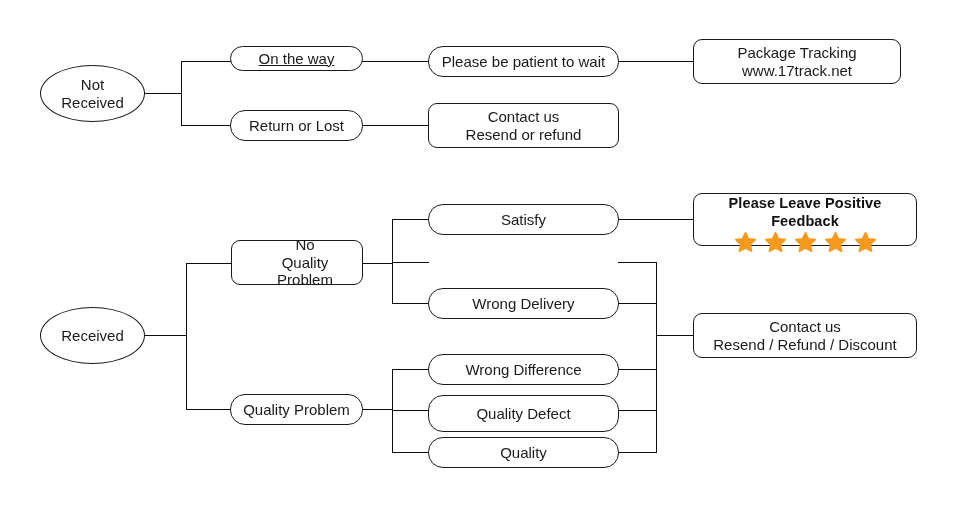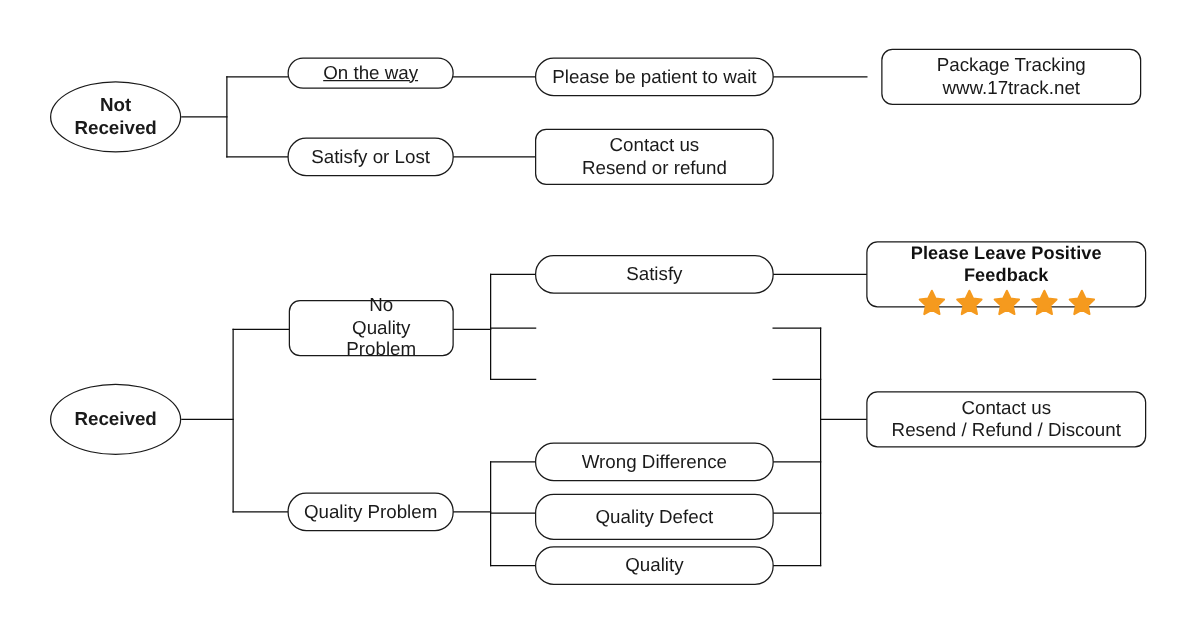--- a/index.html
+++ b/index.html
@@ -28,21 +28,21 @@
     align-items: center;
     justify-content: center;
     text-align: center;
     line-height: 1.18;
     font-size: 15px;
     color: #1a1a1a;
     z-index: 3;
   }
   .node.rounded { border-radius: 9px; }
   .node.pill    { border-radius: 15px; }
-  .node.ellipse { border-radius: 50%; font-weight: bold; }
+  .node.ellipse { border-radius: 50%; }
   .node .txt { white-space: pre-line; display: block; padding: 0 6px; }
 
   
   .line {
     position: absolute;
     background: #0d0d0d;
     z-index: 1;
   }
   .line.h { height: 1.4px; }
   .line.v { width: 1.4px; }
@@ -94,33 +94,33 @@
   <div class="node ellipse" style="left:40px; top:65px; width:105px; height:57px;">
     <span class="txt">Not
 Received</span>
   </div>
 
   <div class="node pill" style="left:230px; top:46px; width:133px; height:25px;text-decoration:underline;">
     <span class="txt">On the way</span>
   </div>
 
   <div class="node pill" style="left:230px; top:110px; width:133px; height:31px;">
-    <span class="txt">Satisfy or Lost</span>
+    <span class="txt">Return or Lost</span>
   </div>
 
   <div class="node pill" style="left:428px; top:46px; width:191px; height:31px;">
     <span class="txt">Please be patient to wait</span>
   </div>
 
   <div class="node rounded" style="left:428px; top:103px; width:191px; height:45px;">
     <span class="txt">Contact us
 Resend or refund</span>
   </div>
 
-  <div class="node rounded" style="left:693px; top:39px; width:208px; height:45px;margin-left:12px;">
+  <div class="node rounded" style="left:693px; top:39px; width:208px; height:45px;">
     <span class="txt">Package Tracking
 www.17track.net</span>
   </div>
 
   <div class="line h" style="left:145px; top:335px; width:42px;"></div>
 
   <div class="line v" style="left:186px; top:263px; height:147px;"></div>
 
   <div class="line h" style="left:186px; top:263px; width:46px;"></div>
 
@@ -159,20 +159,23 @@
 
   <div class="node pill" style="left:230px; top:394px; width:133px; height:31px;">
     <span class="txt">Quality Problem</span>
   </div>
 
   <div class="node pill" style="left:428px; top:204px; width:191px; height:31px;">
     <span class="txt">Satisfy</span>
   </div>
 
 
+  <div class="node pill" style="left:428px; top:288px; width:191px; height:31px;">
+    <span class="txt">Wrong Delivery</span>
+  </div>
 
   <div class="node pill" style="left:428px; top:354px; width:191px; height:31px;">
     <span class="txt">Wrong Difference</span>
   </div>
 
   <div class="node pill" style="left:428px; top:395px; width:191px; height:37px;text-align:right;">
     <span class="txt">Quality Defect</span>
   </div>
 
   <div class="node pill" style="left:428px; top:437px; width:191px; height:31px;">

